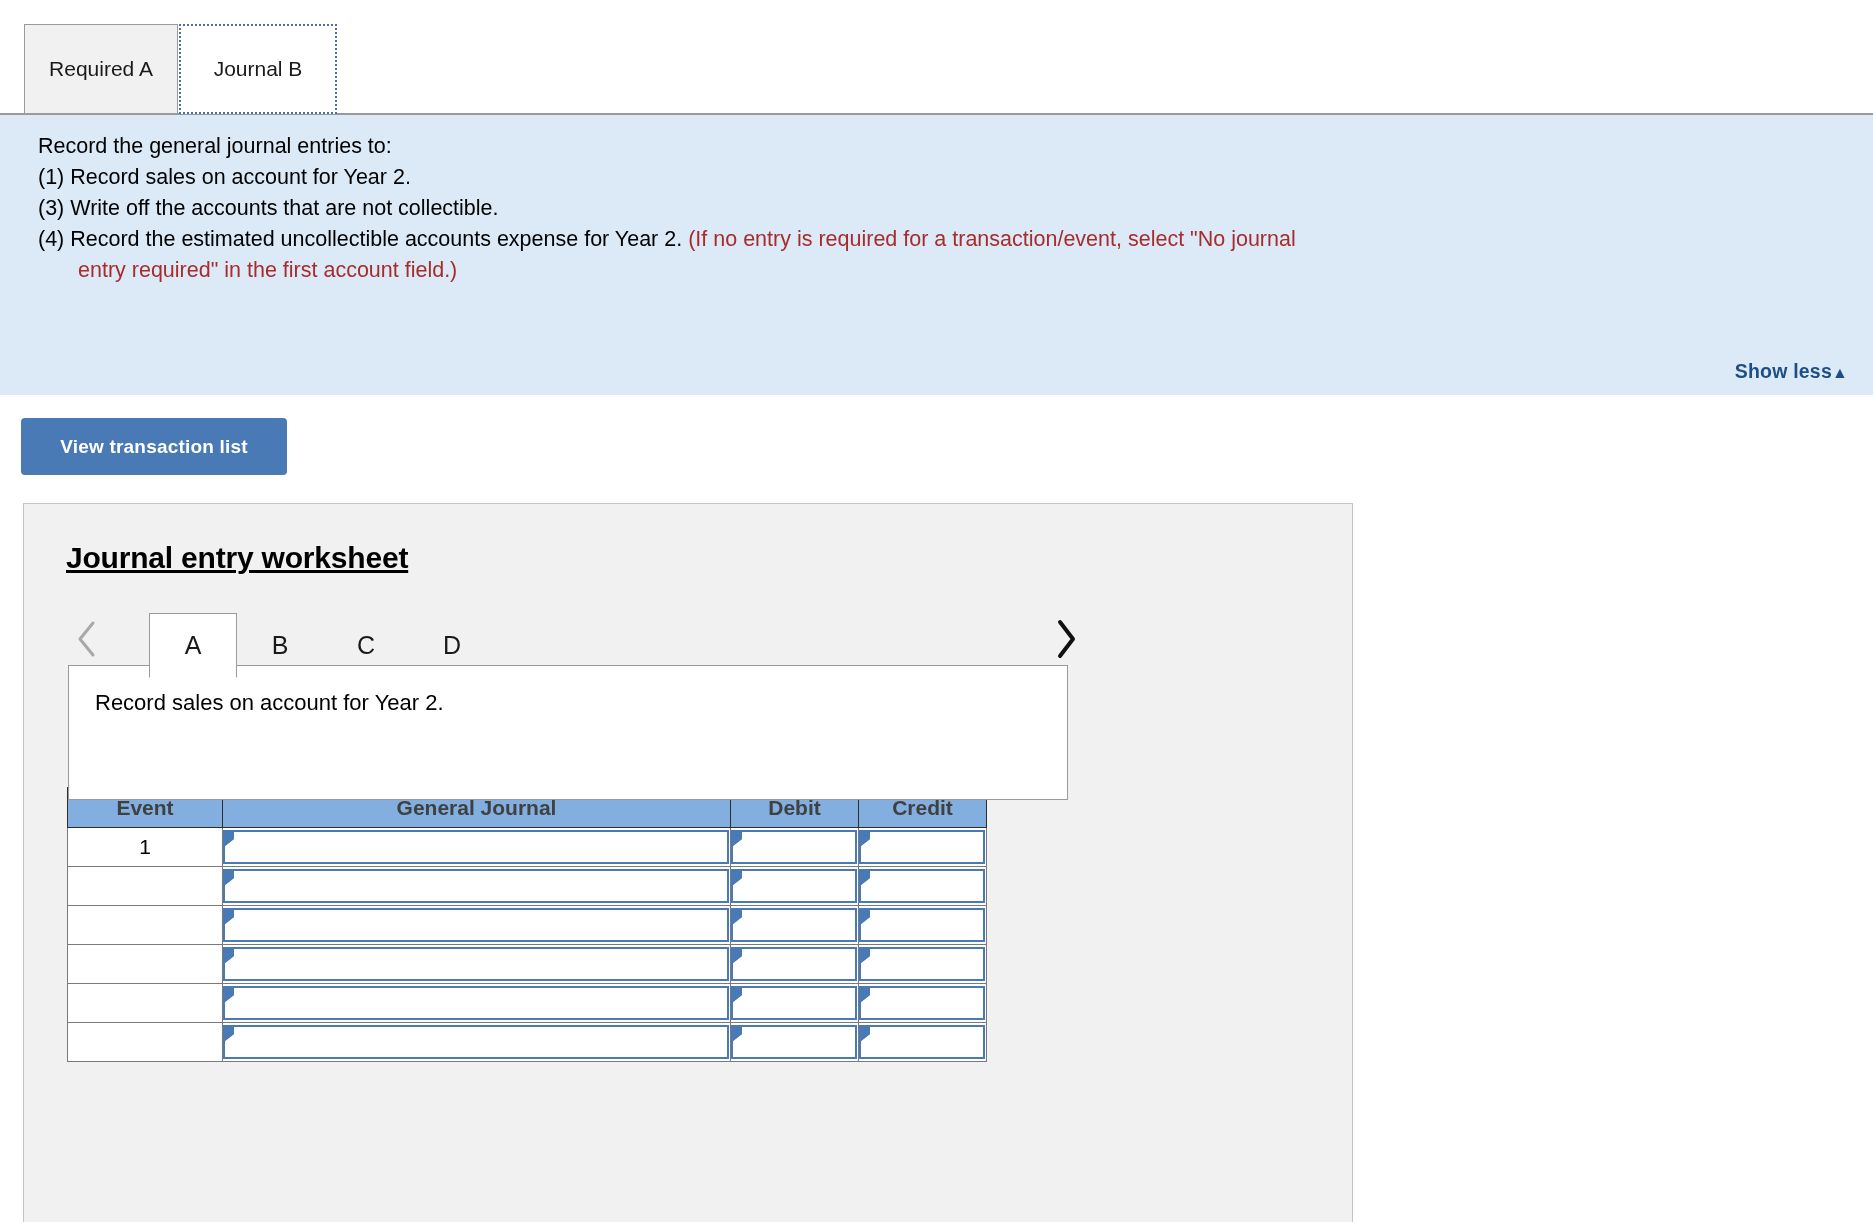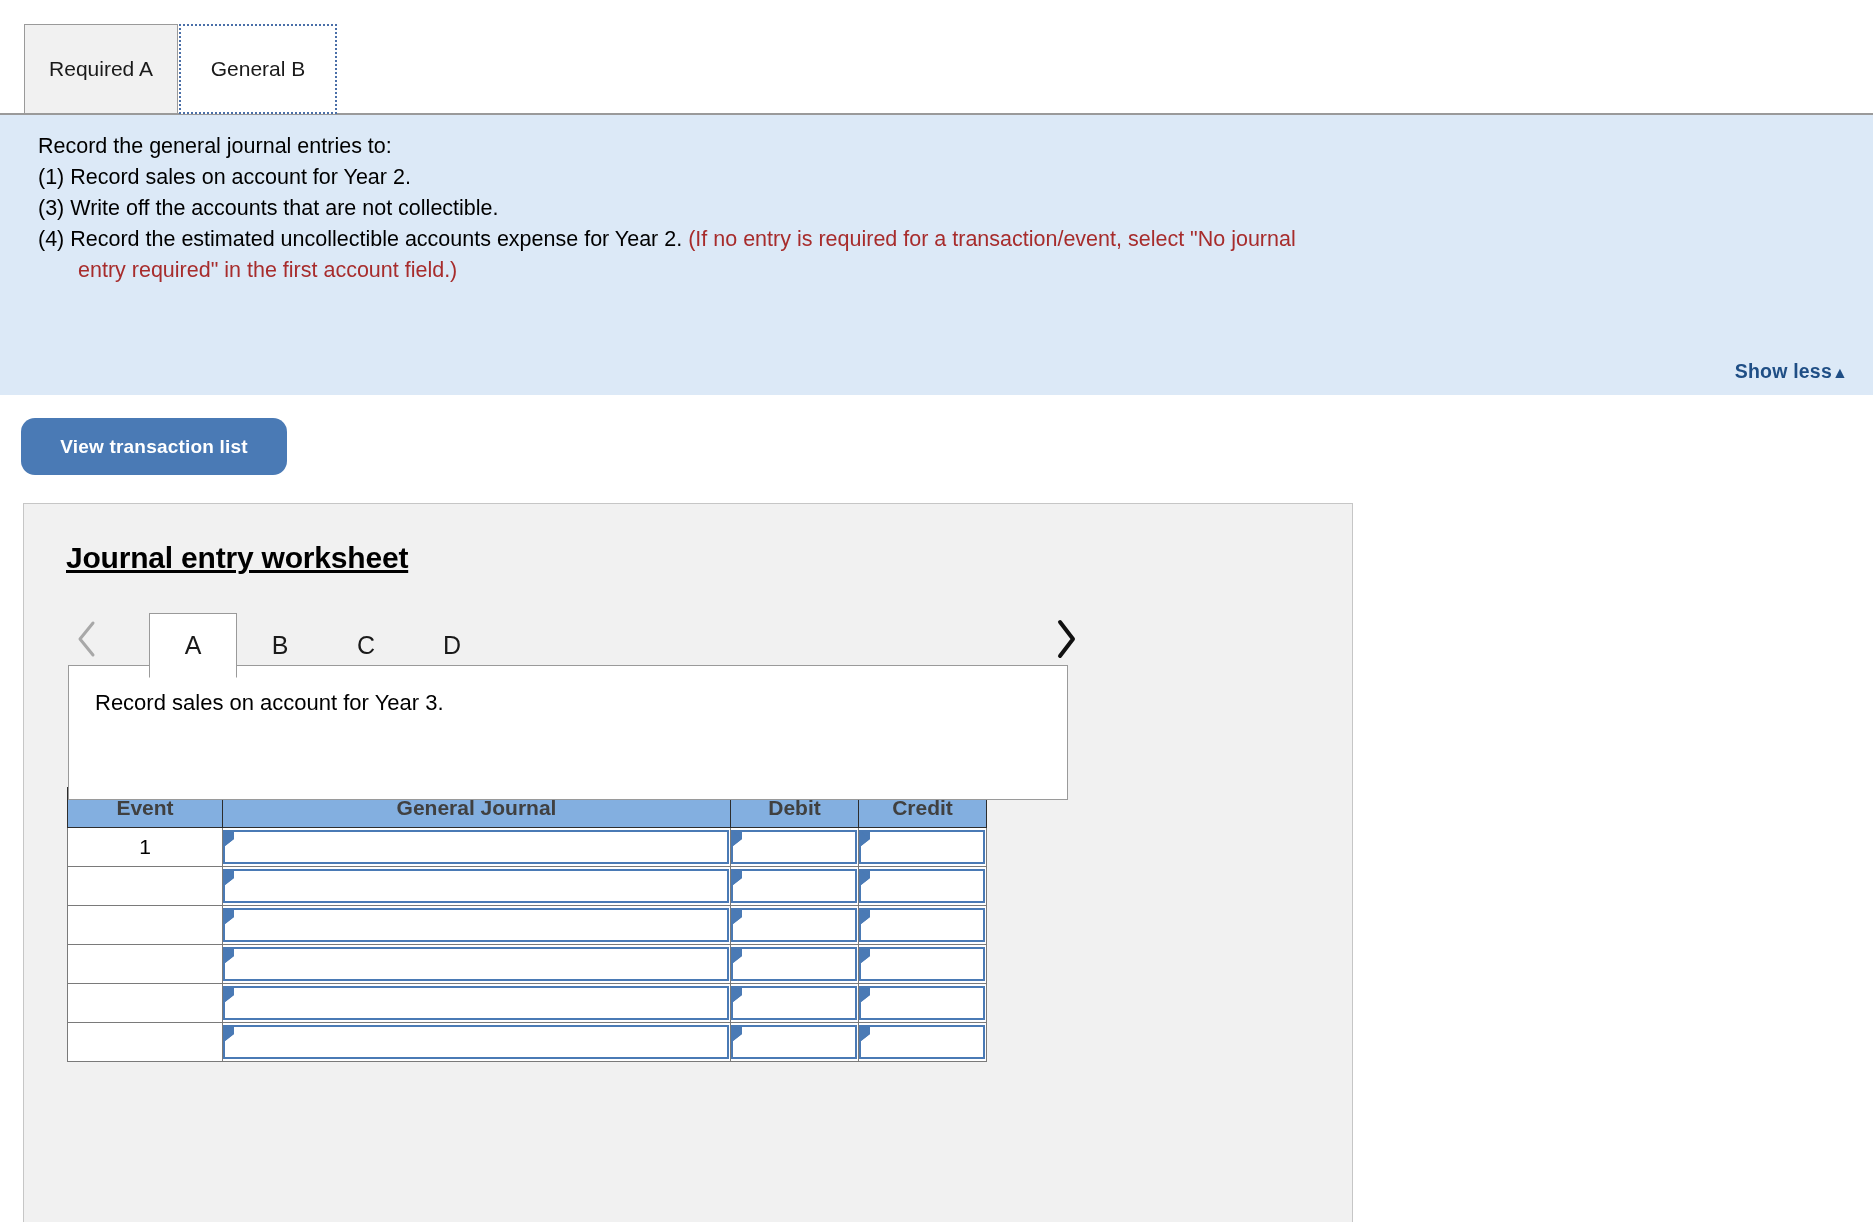--- a/index.html
+++ b/index.html
@@ -89,21 +89,21 @@
   
   .view-btn {
     position: absolute;
     left: 21px; top: 418px;
     width: 266px; height: 57px;
     background: #4a7ab5;
     color: #ffffff;
     font-size: 19px;
     font-weight: bold;
     border: none;
-    border-radius: 14px;
+    border-radius: 4px;
     cursor: pointer;
     display: flex;
     align-items: center;
     justify-content: center;
     letter-spacing: 0.2px;
   }
 
   
   .ws-panel {
     position: absolute;
@@ -253,21 +253,21 @@
 </head>
 <body>
 
 <div id="page">
 
   <div class="req-tabs">
     <div class="req-tab tab-a">
       <span>Required A</span>
     </div>
     <div class="req-tab tab-b">
-      <span>General B</span>
+      <span>Journal B</span>
     </div>
     <div class="req-tabs-rule"></div>
   </div>
 
   <div class="instr-panel">
     <div class="instr-line">Record the general journal entries to:</div>
     <div class="instr-line">(1) Record sales on account for Year 2.</div>
     <div class="instr-line">(3) Write off the accounts that are not collectible.</div>
     <div class="instr-line"><span>(4) Record the estimated uncollectible accounts expense for Year 2.</span><span class="instr-red">&nbsp;</span><span class="instr-red">(If no entry is required for a transaction/event, select "No journal</span></div>
     <div class="instr-cont">entry required" in the first account field.)</div>
@@ -301,21 +301,21 @@
       </div>
 
       <div class="ws-arrow ws-arrow-next">
         <svg width="26" height="42" viewBox="0 0 26 42" aria-hidden="true">
           <polyline points="7,4 20,21 7,38" fill="none" stroke="#111111" stroke-width="4" stroke-linecap="round" stroke-linejoin="round"></polyline>
         </svg>
       </div>
     </div>
 
     <div class="ws-desc">
-      <span>Record sales on account for Year 3.</span>
+      <span>Record sales on account for Year 2.</span>
     </div>
 
     <div class="ws-note">Note: Enter debits before credits.</div>
 
     <table class="jtable">
       <colgroup>
         <col class="c-event">
           <col class="c-gj">
           <col class="c-debit">
           <col class="c-credit">

